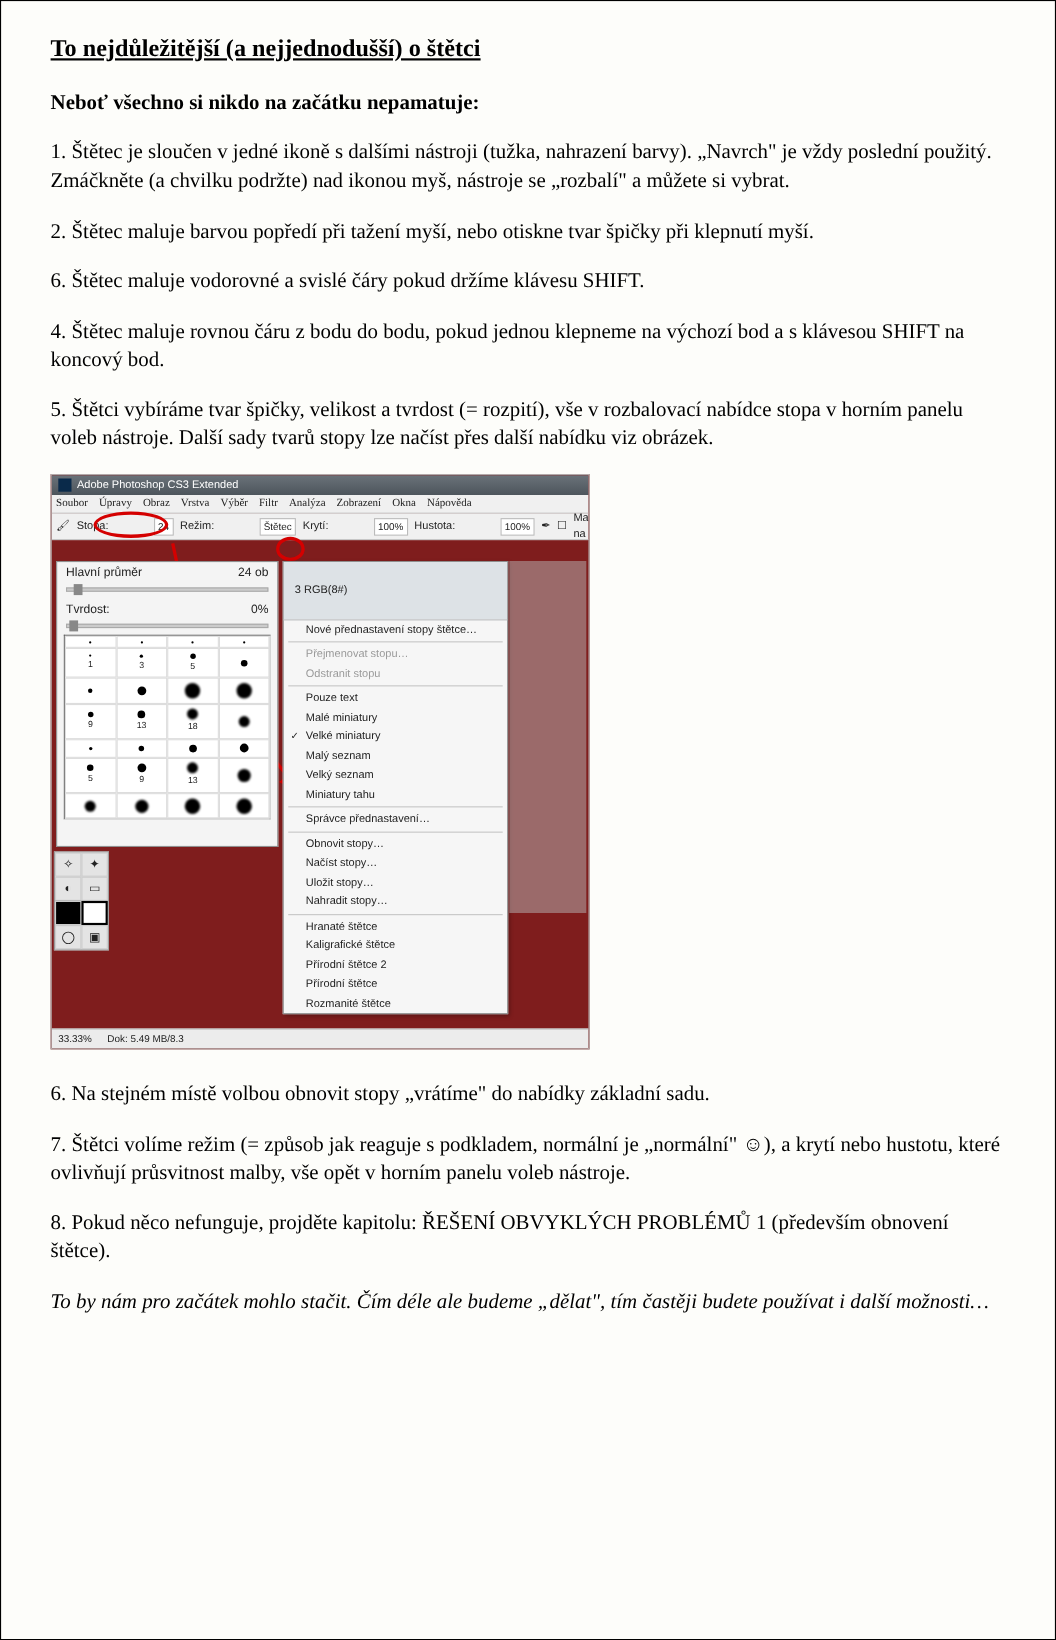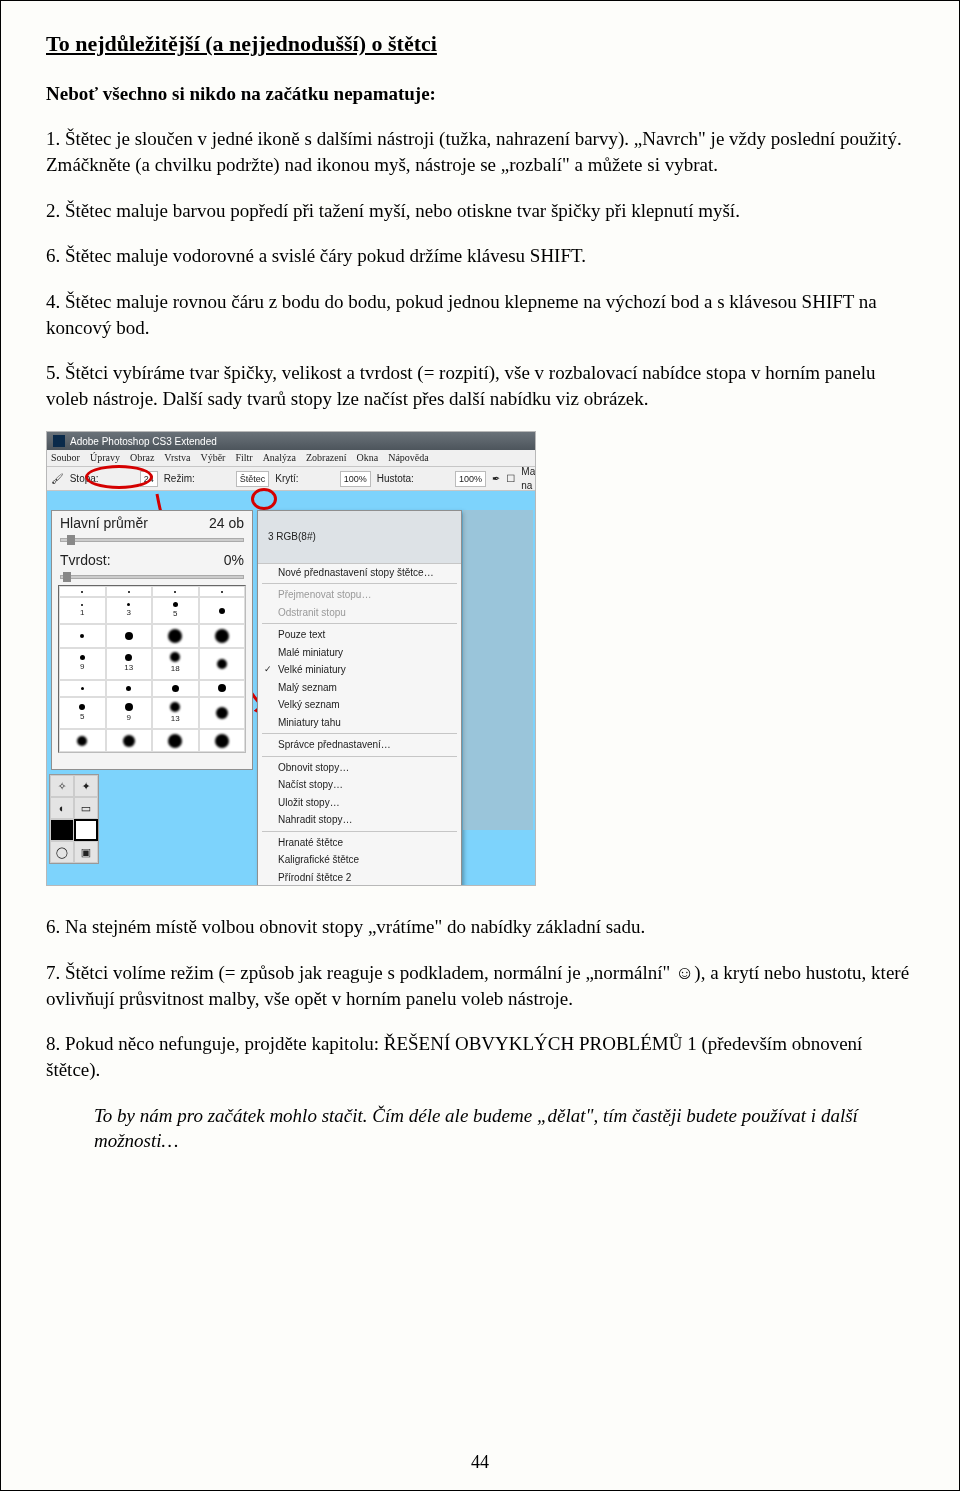--- a/index.html
+++ b/index.html
@@ -22,26 +22,26 @@
     font-weight: bold;
     text-decoration: underline;
     font-size: 22px;
     margin-bottom: 22px;
   }
   .subtitle {
     font-weight: bold;
     margin-bottom: 20px;
   }
   p { margin-bottom: 20px; }
-  .italic { font-style: italic; margin-left: 48px; }
+  .italic { font-style: italic; }
   .screenshot {
     width: 490px;
-    height: 455px;
+    height: 523px;
     margin: 6px 0 28px 0;
-    background: #7dd3fc;
+    background: #7f1d1d;
     position: relative;
     border: 1px solid #b8b8b8;
     font-family: Tahoma, Arial, sans-serif;
     font-size: 10px;
     color: #222;
     overflow: hidden;
   }
   .ps-titlebar {
     height: 18px;
     background: linear-gradient(#6a7279, #4d555c);
@@ -92,21 +92,21 @@
     position: absolute;
     top: 78px; left: 4px;
     width: 202px;
     height: 260px;
     background: #f4f4f4;
     border: 1px solid #8f8f8f;
   }
   .brush-panel .row {
     display: flex; align-items: center; justify-content: space-between;
     padding: 3px 8px;
-    font-size: 14px;
+    font-size: 11px;
   }
   .brush-panel .slider {
     height: 4px; background: #ccc; border: 1px solid #aaa; margin: 2px 8px 6px 8px;
     position: relative;
   }
   .brush-panel .slider .thumb {
     position: absolute; top: -4px; width: 8px; height: 10px; background: #888;
   }
   .brush-grid {
     margin: 6px 6px 0 6px;
@@ -396,24 +396,27 @@
       <div class="tool">✧</div>
       <div class="tool">✦</div>
       <div class="tool">◐</div>
       <div class="tool">▭</div>
       <div class="tool" style="background:#000"></div>
       <div class="tool" style="background:#fff;border:2px solid #000"></div>
       <div class="tool">◯</div>
       <div class="tool">▣</div>
     </div>
 
+    <div class="status-bar">
+      <span>33.33%</span>
+      <span>Dok: 5.49 MB/8.3</span>
+    </div>
   </div>
 
   <p>6. Na stejném místě volbou obnovit stopy „vrátíme" do nabídky základní sadu.</p>
   <p>7. Štětci volíme režim (= způsob jak reaguje s podkladem, normální je „normální" ☺), a krytí nebo hustotu, které ovlivňují průsvitnost malby, vše opět v horním panelu voleb nástroje.</p>
   <p>8. Pokud něco nefunguje, projděte kapitolu: ŘEŠENÍ OBVYKLÝCH PROBLÉMŮ 1 (především obnovení štětce).</p>
   <p class="italic">To by nám pro začátek mohlo stačit. Čím déle ale budeme „dělat", tím častěji budete používat i další možnosti…</p>
 
   <div class="footer">
-    <div class="pg">44</div>
   </div>
 
 </div>
 
 </body></html>

